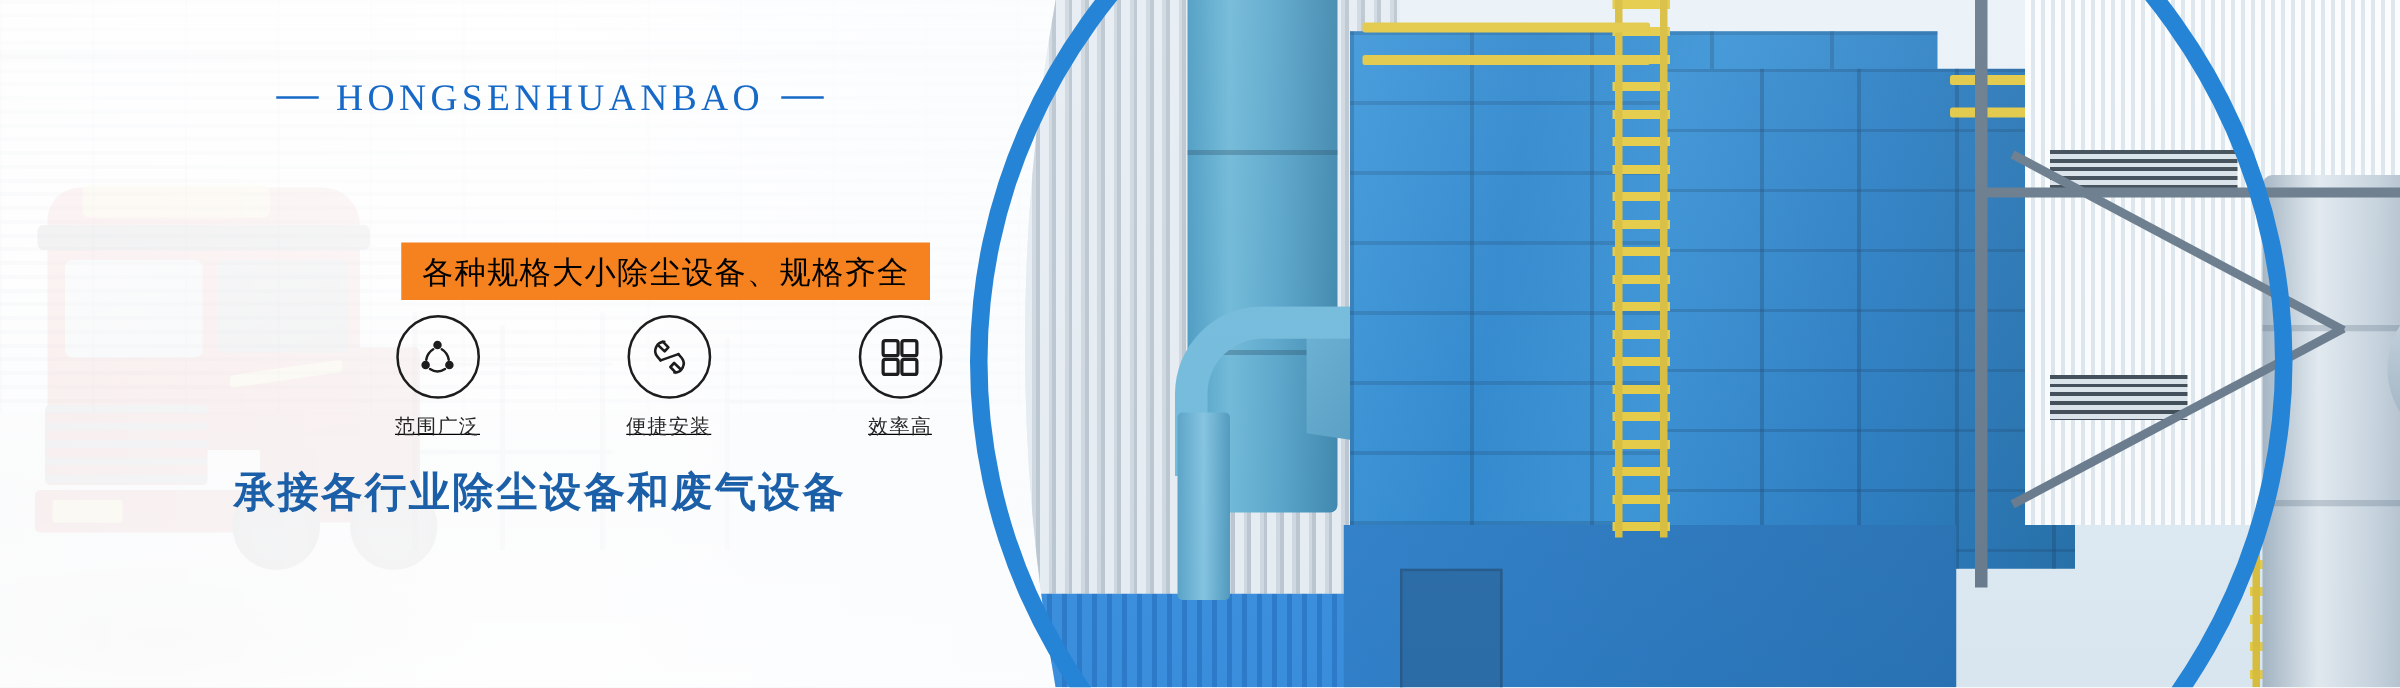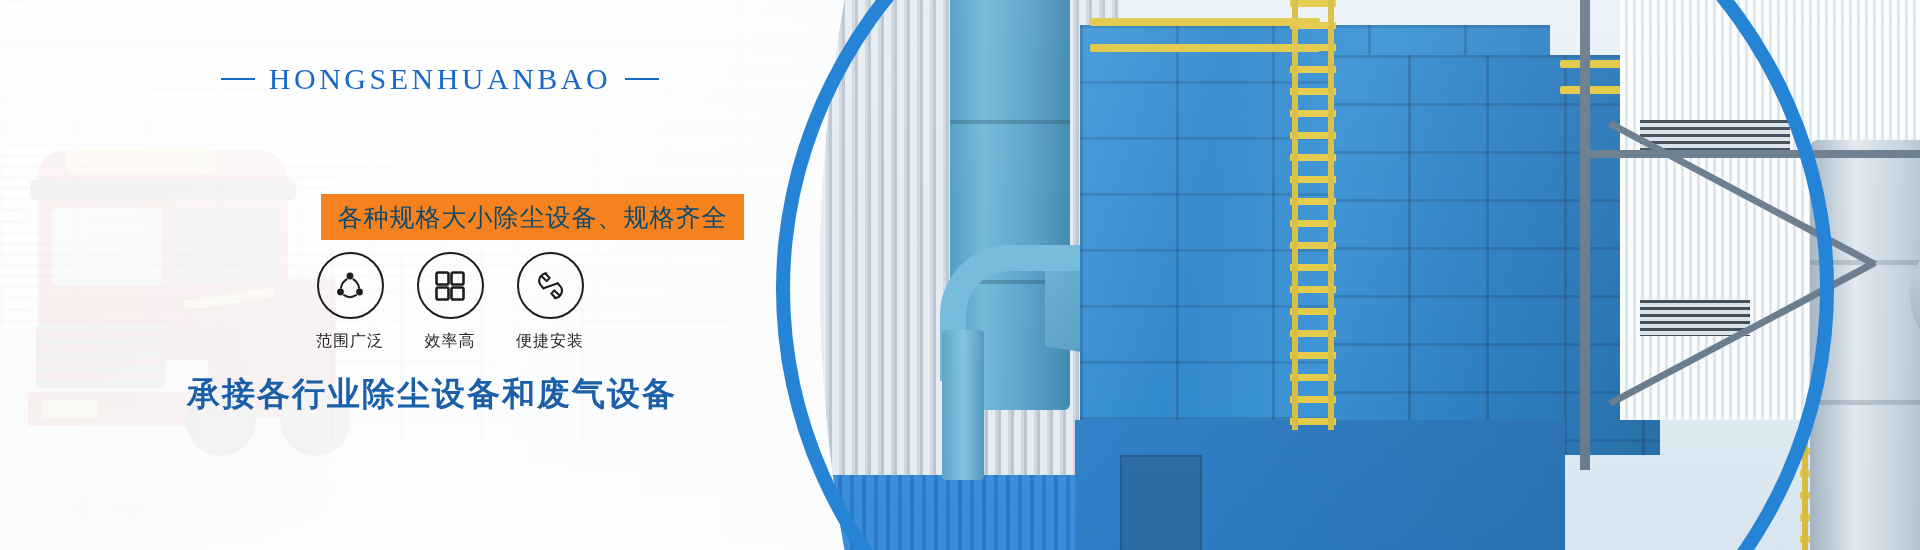--- a/index.html
+++ b/index.html
@@ -255,26 +255,26 @@
     background:linear-gradient(180deg,#4a3a36 0%,#3a2c28 38%,#6a4e48 72%,#8d6a60 100%);
     -webkit-background-clip:text;background-clip:text;color:transparent;
     text-shadow:0 2px 2px rgba(255,255,255,.45);
   }
 
   .subbar{
     position:absolute;left:321px;top:194px;width:423px;height:46px;
     background:#f5821f;display:flex;align-items:center;justify-content:center;
   }
   .subbar span{
-    color:#0c4a6e;font-size:25px;letter-spacing:1px;white-space:nowrap;font-weight:500;
+    color:#000000;font-size:25px;letter-spacing:1px;white-space:nowrap;font-weight:500;
   }
 
   .features{
     position:absolute;left:300px;top:252px;width:470px;
-    display:flex;justify-content:flex-start;
+    display:flex;justify-content:space-between;text-decoration:underline;
   }
   .feat{width:100px;display:flex;flex-direction:column;align-items:center;}
   .feat .circle{
     width:63px;height:63px;border-radius:50%;border:2.5px solid #1d1d1d;
     display:flex;align-items:center;justify-content:center;background:transparent;
   }
   .feat .flabel{
     margin-top:12px;font-size:16px;color:#262626;letter-spacing:1px;white-space:nowrap;
   }
 
@@ -401,42 +401,42 @@
             <path d="M13.6 10.4 A12 12 0 0 0 8.0 18.8" fill="none" stroke="#1d1d1d" stroke-width="2" stroke-linecap="round"></path>
             <path d="M20.4 10.4 A12 12 0 0 1 26.0 18.8" fill="none" stroke="#1d1d1d" stroke-width="2" stroke-linecap="round"></path>
             <path d="M11.0 26.2 A11 11 0 0 0 23.0 26.2" fill="none" stroke="#1d1d1d" stroke-width="2" stroke-linecap="round"></path>
           </svg>
         </div>
         <div class="flabel">范围广泛</div>
       </div>
 
       <div class="feat">
         <div class="circle">
-          <svg width="32" height="32" viewBox="0 0 32 32">
-            <rect x="2.5" y="2.5" width="12" height="12" rx="1.8" fill="none" stroke="#1d1d1d" stroke-width="2.6"></rect>
-            <rect x="17.5" y="2.5" width="12" height="12" rx="1.8" fill="none" stroke="#1d1d1d" stroke-width="2.6"></rect>
-            <rect x="2.5" y="17.5" width="12" height="12" rx="1.8" fill="none" stroke="#1d1d1d" stroke-width="2.6"></rect>
-            <rect x="17.5" y="17.5" width="12" height="12" rx="1.8" fill="none" stroke="#1d1d1d" stroke-width="2.6"></rect>
-          </svg>
-        </div>
-        <div class="flabel">效率高</div>
-      </div>
-
-      <div class="feat">
-        <div class="circle">
           <svg width="34" height="34" viewBox="0 0 34 34">
             <path d="M13.5 4.5 a7.2 7.2 0 0 0 -5.6 11.8 l2.6 3.0
                      M12.3 4.3 l4.4 4.6 -3.0 3.2 -4.6 -4.4
                      M21.5 29.0 a7.2 7.2 0 0 0 5.9 -11.6 l-2.7 -3.1
                      M22.8 29.3 l-4.5 -4.7 3.0 -3.2 4.6 4.4" fill="none" stroke="#1d1d1d" stroke-width="2.1" stroke-linejoin="round" stroke-linecap="round"></path>
             <path d="M10.5 19.3 L24.7 14.3" fill="none" stroke="#1d1d1d" stroke-width="2.1" stroke-linecap="round"></path>
           </svg>
         </div>
         <div class="flabel">便捷安装</div>
       </div>
 
+      <div class="feat">
+        <div class="circle">
+          <svg width="32" height="32" viewBox="0 0 32 32">
+            <rect x="2.5" y="2.5" width="12" height="12" rx="1.8" fill="none" stroke="#1d1d1d" stroke-width="2.6"></rect>
+            <rect x="17.5" y="2.5" width="12" height="12" rx="1.8" fill="none" stroke="#1d1d1d" stroke-width="2.6"></rect>
+            <rect x="2.5" y="17.5" width="12" height="12" rx="1.8" fill="none" stroke="#1d1d1d" stroke-width="2.6"></rect>
+            <rect x="17.5" y="17.5" width="12" height="12" rx="1.8" fill="none" stroke="#1d1d1d" stroke-width="2.6"></rect>
+          </svg>
+        </div>
+        <div class="flabel">效率高</div>
+      </div>
+
 
     </div>
 
     <div class="tagline">承接各行业除尘设备和废气设备</div>
   </div>
 
 </div>
 
 </body></html>

